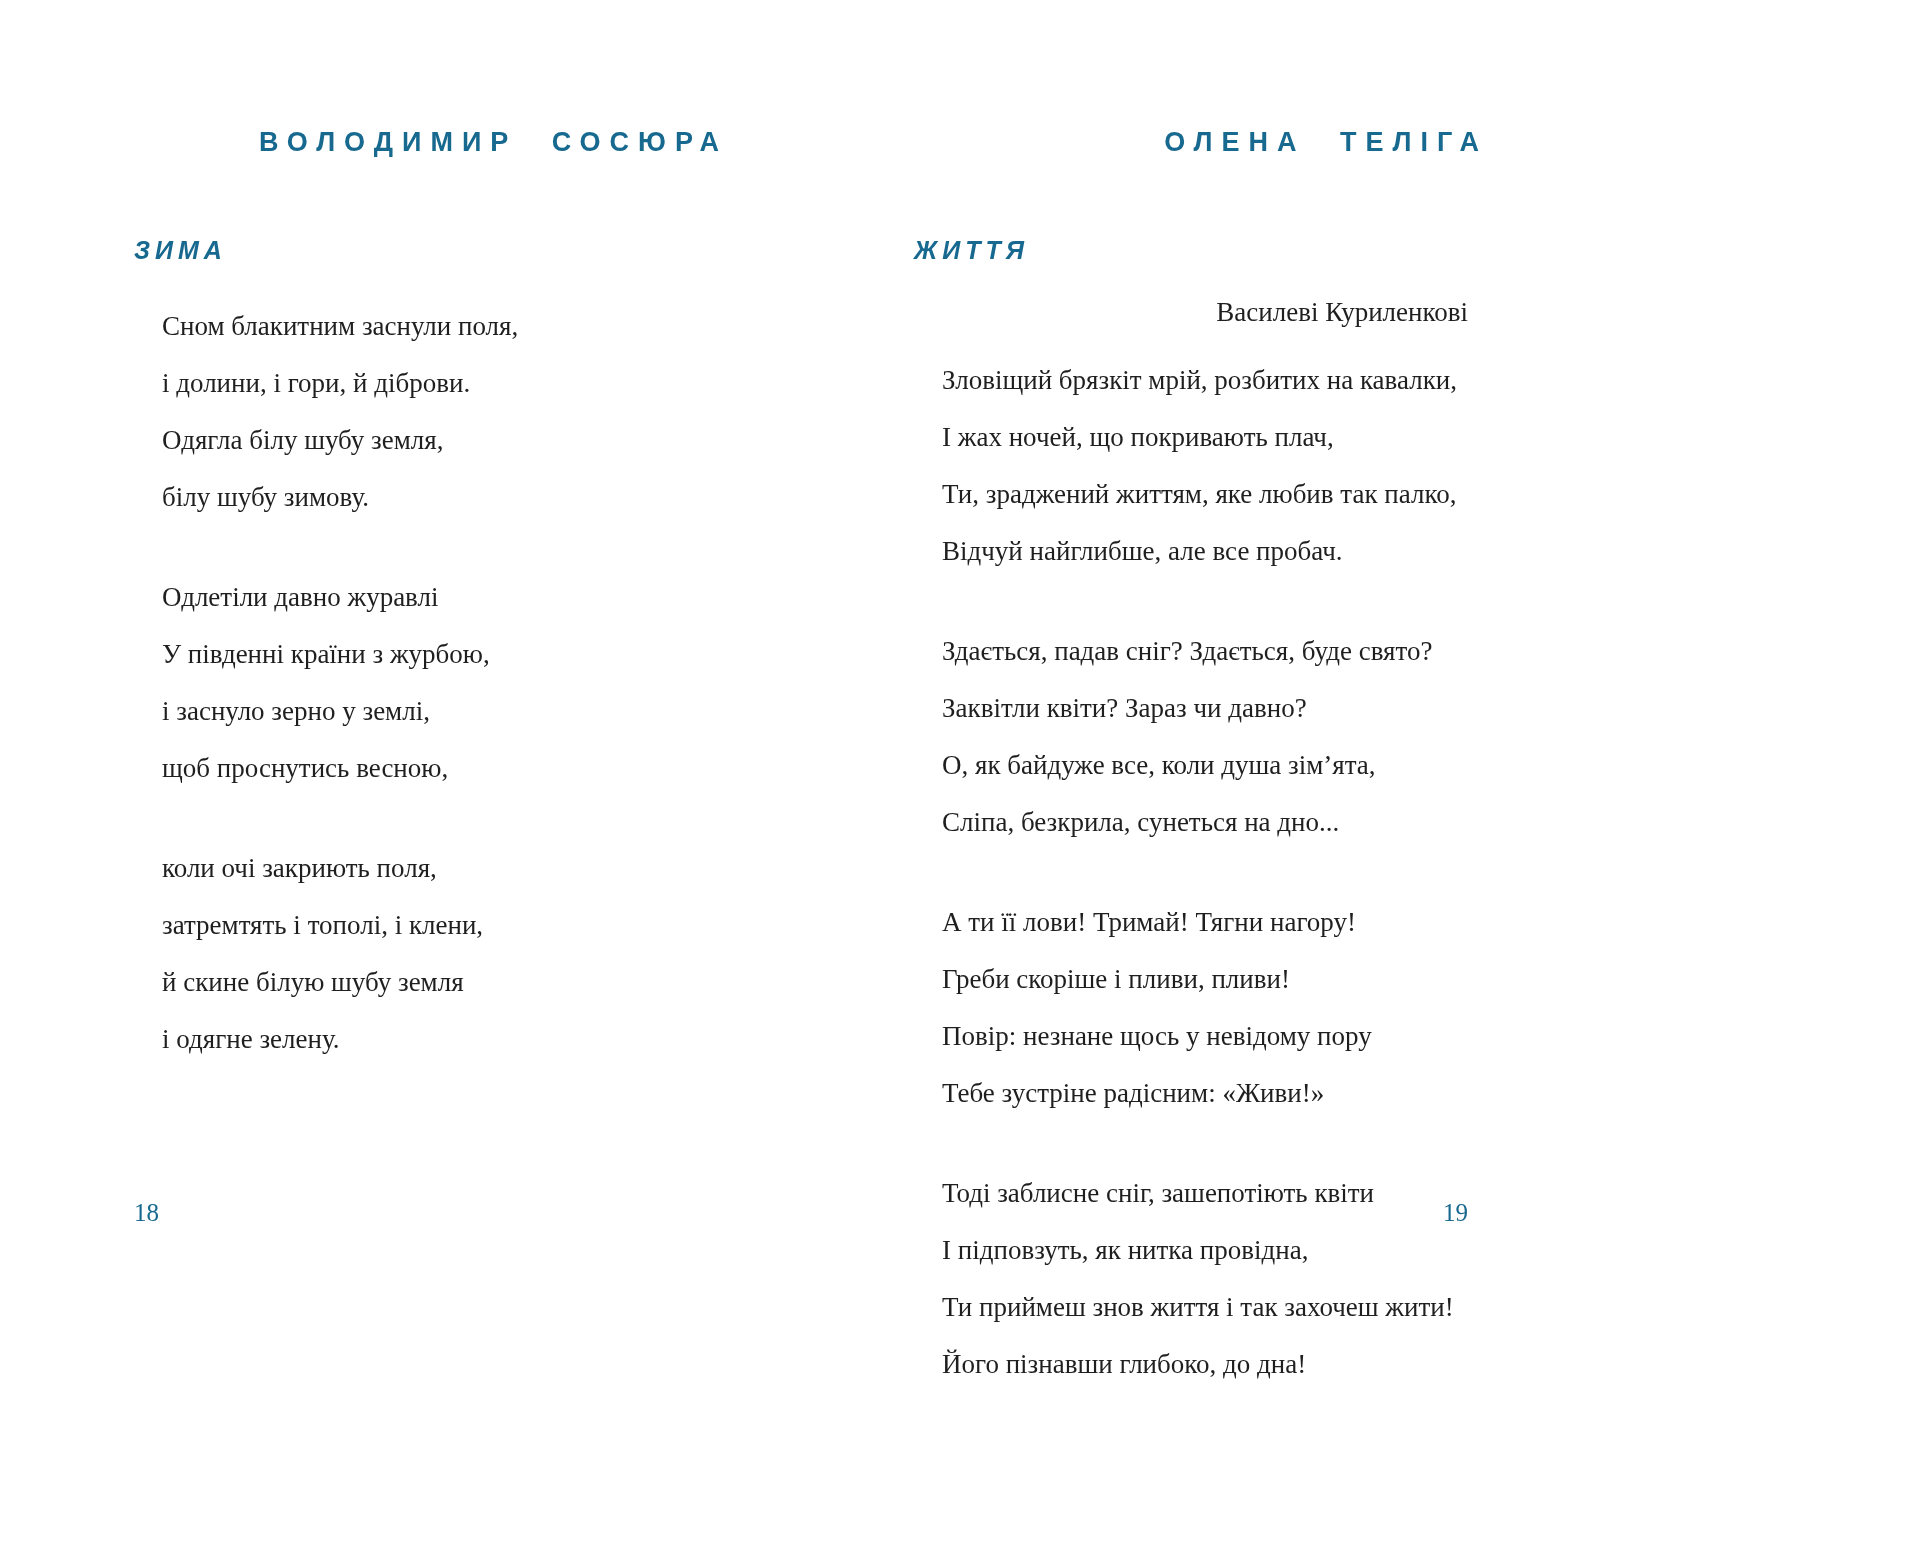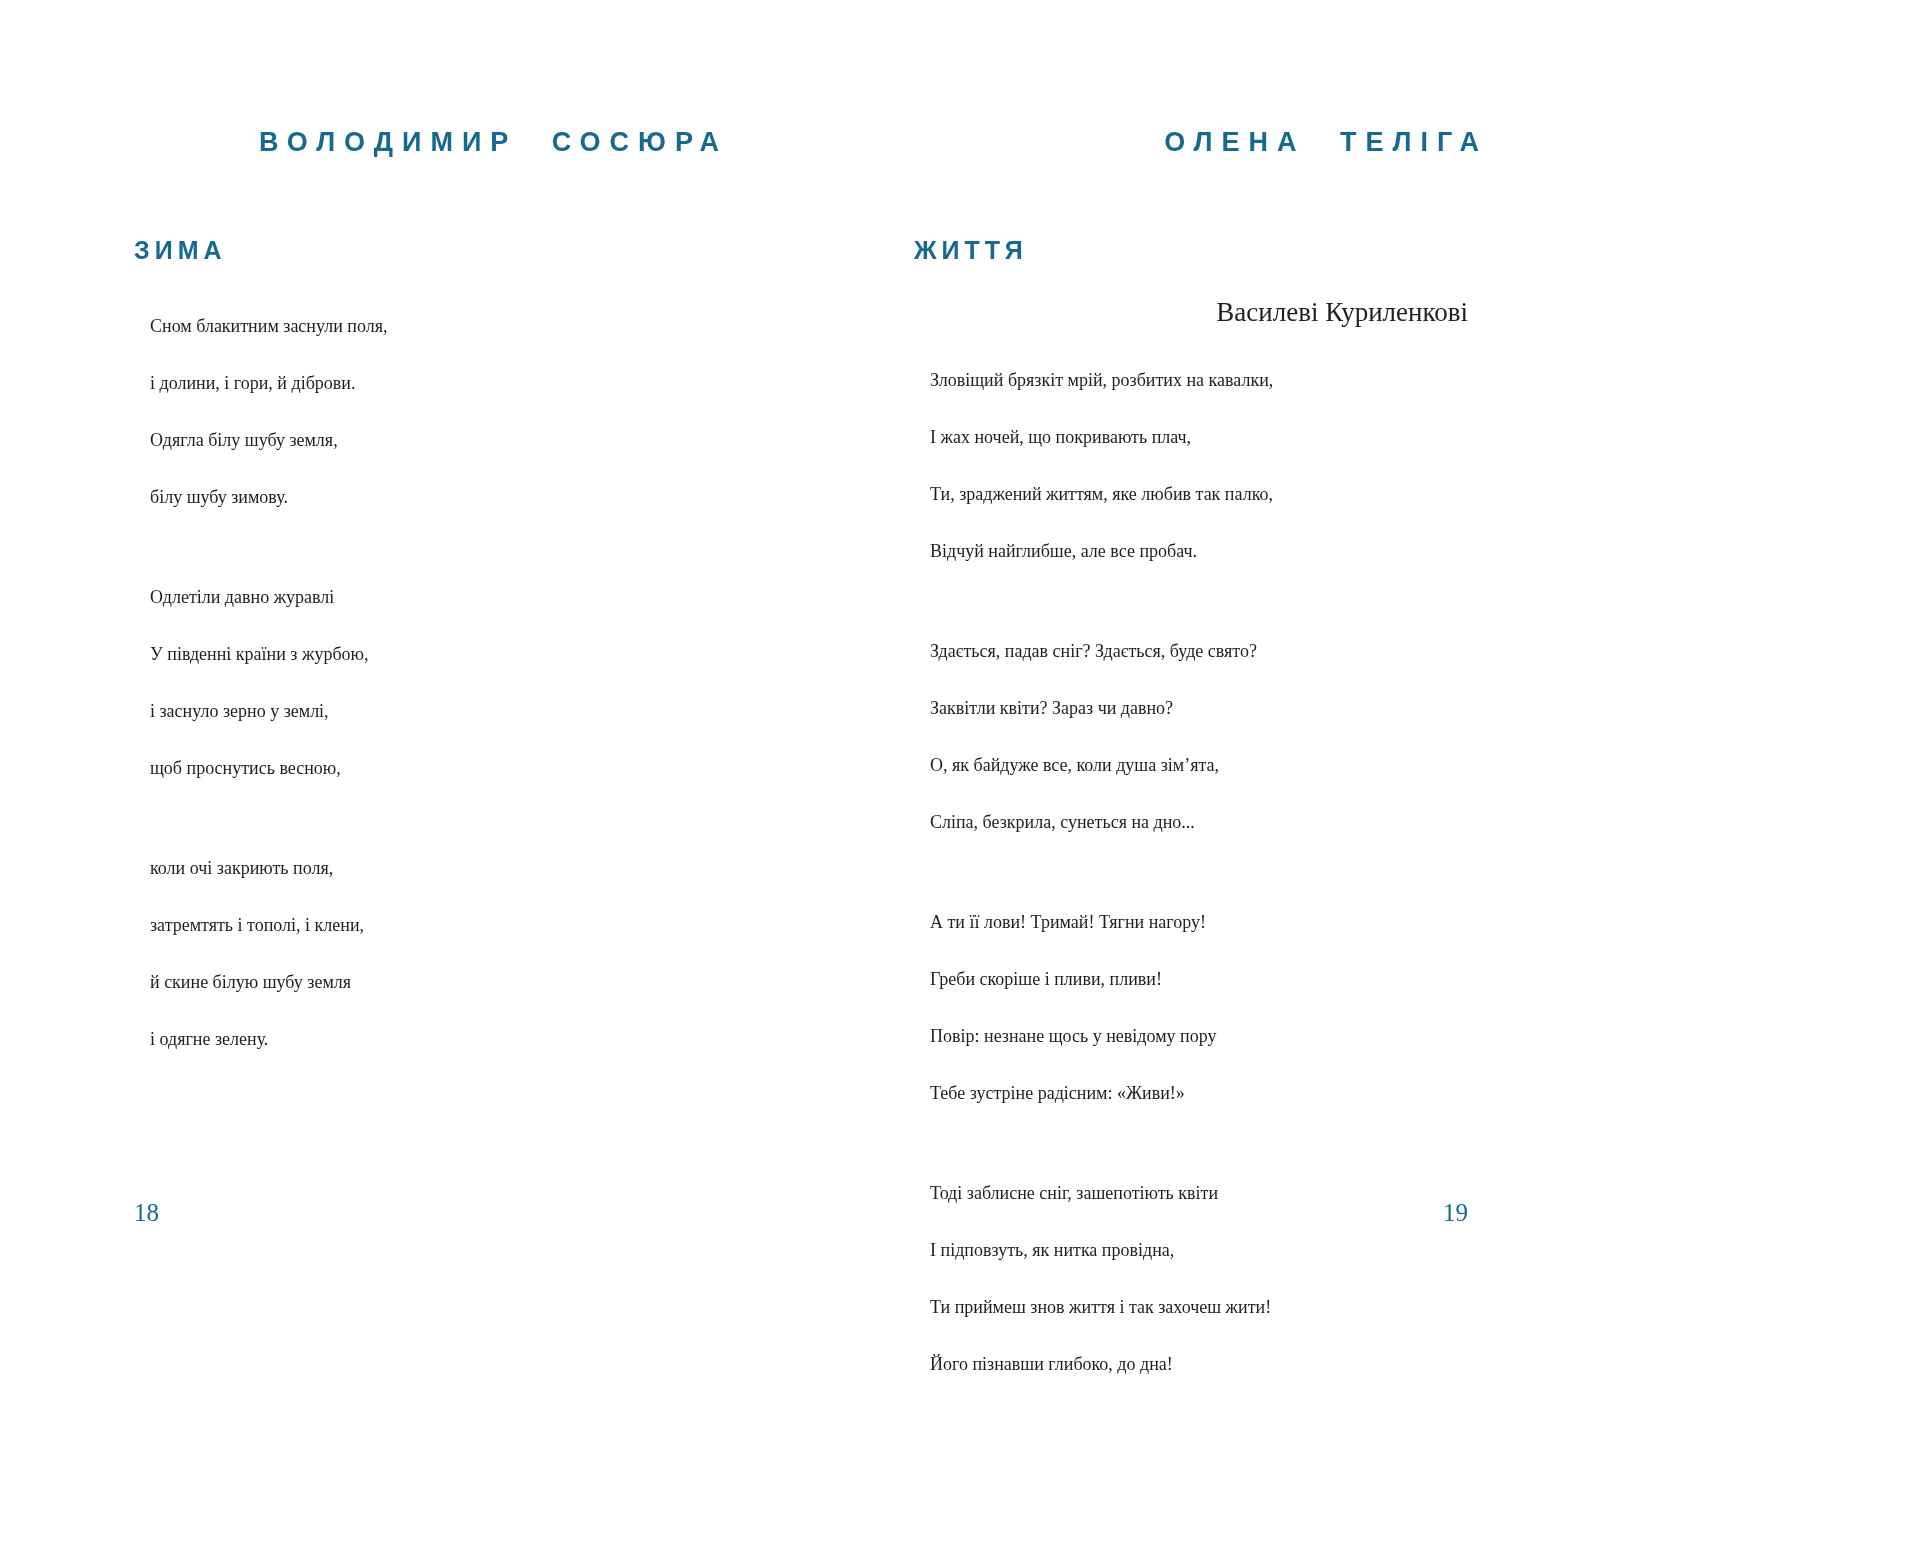--- a/index.html
+++ b/index.html
@@ -41,39 +41,41 @@
   .poem-title {
     position: absolute;
     top: 214px;
     font-family: "Liberation Sans", "DejaVu Sans", sans-serif;
     font-weight: 700;
     font-size: 25px;
     letter-spacing: 5px;
     color: var(--accent);
     line-height: 1;
     white-space: nowrap;
+    font-style: italic;
   }
   .poem-title.left-title { left: 110px; }
   .poem-title.right-title { left: 890px; }
 
   .dedication {
     position: absolute;
     top: 268px;
     right: 460px;
     font-size: 27px;
     line-height: 41px;
     color: var(--text);
     white-space: nowrap;
   }
 
   .poem {
     position: absolute;
-    font-size: 18px;
+    font-size: 27px;
     line-height: 41px;
     color: var(--text);
+    margin-left: 12px;
   }
   .poem.left-poem { left: 110px; top: 266px; width: 620px; }
   .poem.right-poem { left: 890px; top: 320px; width: 620px; }
 
   .stanza + .stanza { margin-top: 27px; }
   .line { white-space: nowrap; }
 
   .page-number {
     position: absolute;
     top: 1176px;

